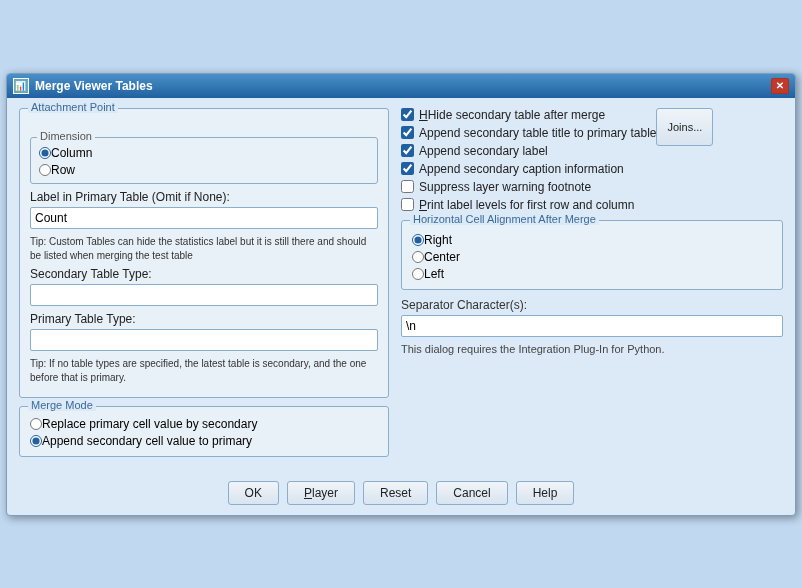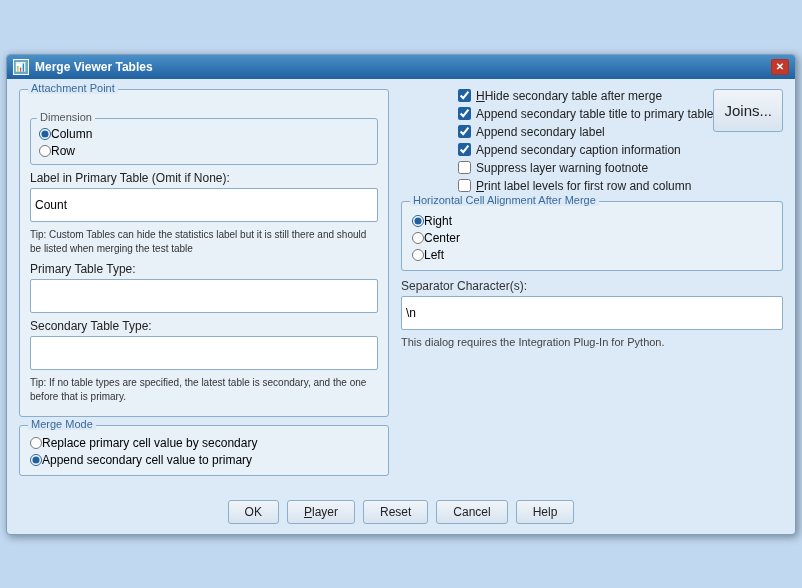--- a/index.html
+++ b/index.html
@@ -129,21 +129,21 @@
       accent-color: #2060a0;
     }
     .label-text {
       font-size: 12px;
       color: #222;
       margin-bottom: 3px;
       display: block;
     }
     .text-input {
       width: 100%;
-      height: 34px;
+      height: 22px;
       border: 1px solid #8aaecc;
       background: white;
       padding: 2px 4px;
       font-size: 12px;
       border-radius: 2px;
     }
     .tip-text {
       font-size: 10px;
       color: #333;
       line-height: 1.4;
@@ -169,21 +169,21 @@
       color: #222;
     }
     .underline {
       text-decoration: underline;
     }
     .joins-btn {
       background: linear-gradient(to bottom, #f0f4f8, #d8e4f0);
       border: 1px solid #8aaecc;
       border-radius: 3px;
       padding: 12px 10px;
-      font-size: 15px;
+      font-size: 11px;
       cursor: pointer;
       color: #222;
       float: right;
     }
     .separator-label {
       font-size: 12px;
       color: #333;
       margin-bottom: 3px;
       display: block;
     }
@@ -248,51 +248,51 @@
             </div>
           </div>
 
           <div class="field-group">
             <span class="label-text">Label in Primary Table (Omit if None):</span>
             <input type="text" class="text-input" value="Count" style="">
           </div>
 
           <div class="tip-text">Tip: Custom Tables can hide the statistics label but it is still there and should be listed when merging the test table</div>
 
+          <div class="field-group">
+            <span class="label-text">Secondary Table Type:</span>
+            <input type="text" class="text-input" value="" style="">
+          </div>
+
           <div class="field-group" style="margin-top:6px;">
             <span class="label-text">Primary Table Type:</span>
             <input type="text" class="text-input" value="" style="">
           </div>
 
-          <div class="field-group">
-            <span class="label-text">Secondary Table Type:</span>
-            <input type="text" class="text-input" value="" style="">
-          </div>
-
           <div class="tip-text">Tip: If no table types are specified, the latest table is secondary, and the one before that is primary.</div>
         </div>
 
         <div class="group-box">
           <span class="group-box-title">Merge Mode</span>
           <div class="radio-group" style="margin-top:4px;">
             <label class="radio-item">
               <input type="radio" name="mergemode" class="radio-input" style="">
               <span>Replace primary cell value by secondary</span>
             </label>
             <label class="radio-item">
               <input type="radio" name="mergemode" class="radio-input" checked="" style="">
               <span>Append secondary cell value to primary</span>
             </label>
           </div>
         </div>
       </div>
 
       <div class="right-column">
 
-        <div style="display:flex; justify-content:flex-end; align-items:flex-start; margin-bottom:4px;">
+        <div style="display:flex; justify-content:flex-start; align-items:flex-start; margin-bottom:4px;">
           <div>
             <div class="checkbox-item">
               <input type="checkbox" class="checkbox-input" checked="" style="">
               <span class="checkbox-label">
                 <span class="underline">H</span><span>Hide secondary table after merge</span>
               </span>
             </div>
             <div class="checkbox-item">
               <input type="checkbox" class="checkbox-input" checked="" style="">
               <span class="checkbox-label">Append secondary table title to primary table</span>

